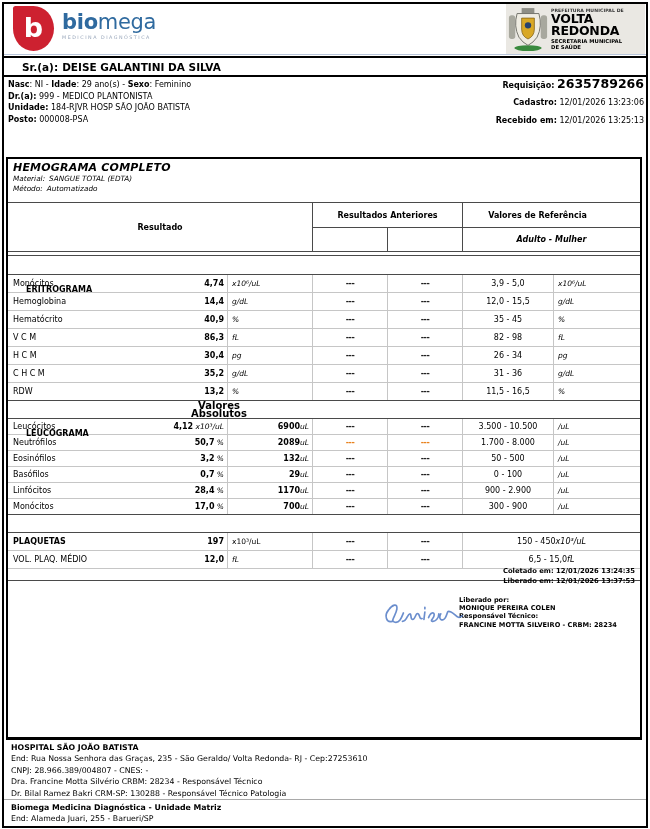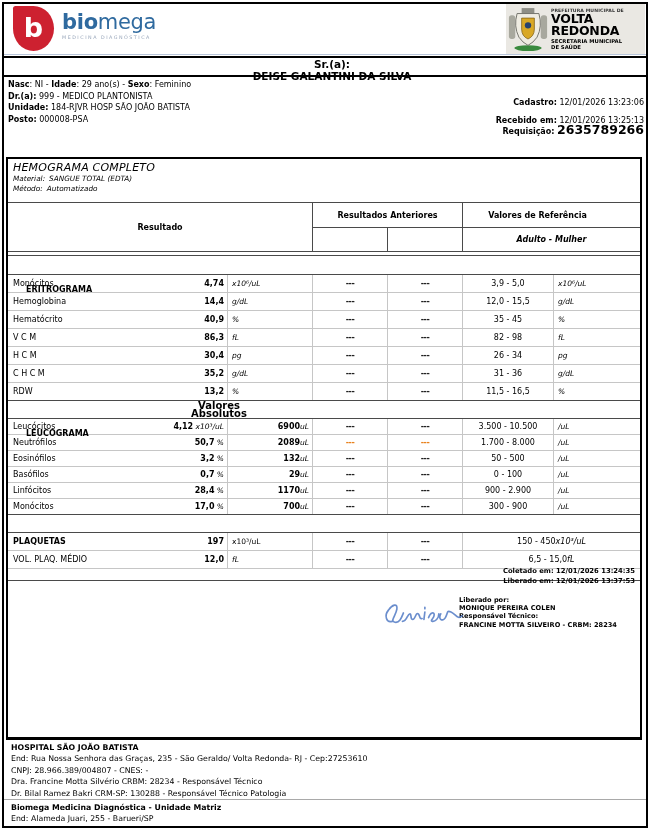--- a/index.html
+++ b/index.html
@@ -17,32 +17,32 @@
   .blue-rule{position:absolute;top:54px;left:3px;right:3px;height:1px;background:#b9c6da;}
 
   .vr-box{position:absolute;top:3px;left:506px;width:139px;height:52px;background:#eae8e3;display:flex;align-items:center;padding:2px;box-sizing:border-box;}
   .vr-text{margin-left:3px;}
   .vr-top{font-size:4.6px;font-weight:bold;color:#333;letter-spacing:0.1px;}
   .vr-city{font-size:12.5px;font-weight:800;line-height:11.5px;letter-spacing:-0.2px;}
   .vr-dept{font-size:5.3px;font-weight:bold;line-height:6.2px;}
   .vr-dept.first{margin-top:1.5px;}
 
   
-  .name-bar{position:absolute;top:56px;left:2px;right:2px;height:21px;border:2px solid #000;box-sizing:border-box;display:flex;align-items:center;padding-left:18px;font-size:10.5px;background:#fff;flex-direction:column;}
+  .name-bar{position:absolute;top:56px;left:2px;right:2px;height:21px;border:2px solid #000;box-sizing:border-box;display:flex;align-items:center;padding-left:18px;font-size:10.5px;background:#fff;}
   .name-bar b{margin-right:4px;}
   .pdetails{position:absolute;top:79px;left:8px;font-size:8px;line-height:11.5px;}
-  .meta-req{position:absolute;top:76px;right:6px;font-size:8px;margin-top:46px;}
+  .meta-req{position:absolute;top:76px;right:6px;font-size:8px;}
   .meta-req .mnum{font-size:12.5px;}
   .meta-cad{position:absolute;top:98px;right:6px;font-size:8px;}
   .meta-rec{position:absolute;top:116px;right:6px;font-size:8px;}
 
   
   .main-box{position:absolute;left:6px;top:157px;width:636px;height:583px;border:2px solid #000;border-bottom-width:3px;box-sizing:border-box;background:#fff;}
   .exam-head{position:absolute;top:2px;left:5px;}
-  .exam-title{font-size:11px;font-weight:normal;font-style:italic;letter-spacing:0.2px;}
+  .exam-title{font-size:11px;font-weight:bold;font-style:italic;letter-spacing:0.2px;}
   .exam-line{font-size:7.3px;font-style:italic;line-height:9.5px;}
   .exam-line .elbl{margin-right:4px;}
 
   .results{position:absolute;top:43px;left:0;width:632px;}
   .thead{display:flex;height:48px;border-top:1px solid #4a4a4a;border-bottom:1px solid #4a4a4a;font-size:8px;font-weight:bold;}
   .th-a{width:304px;display:flex;align-items:center;justify-content:center;box-sizing:border-box;}
   .th-right{flex:1;display:flex;flex-direction:column;}
   .th-top{height:25px;display:flex;border-bottom:1px solid #4a4a4a;box-sizing:border-box;}
   .th-b{width:150px;border-left:1px solid #4a4a4a;display:flex;align-items:center;justify-content:center;box-sizing:border-box;}
   .th-c{width:150px;border-left:1px solid #4a4a4a;display:flex;align-items:center;justify-content:center;box-sizing:border-box;}

